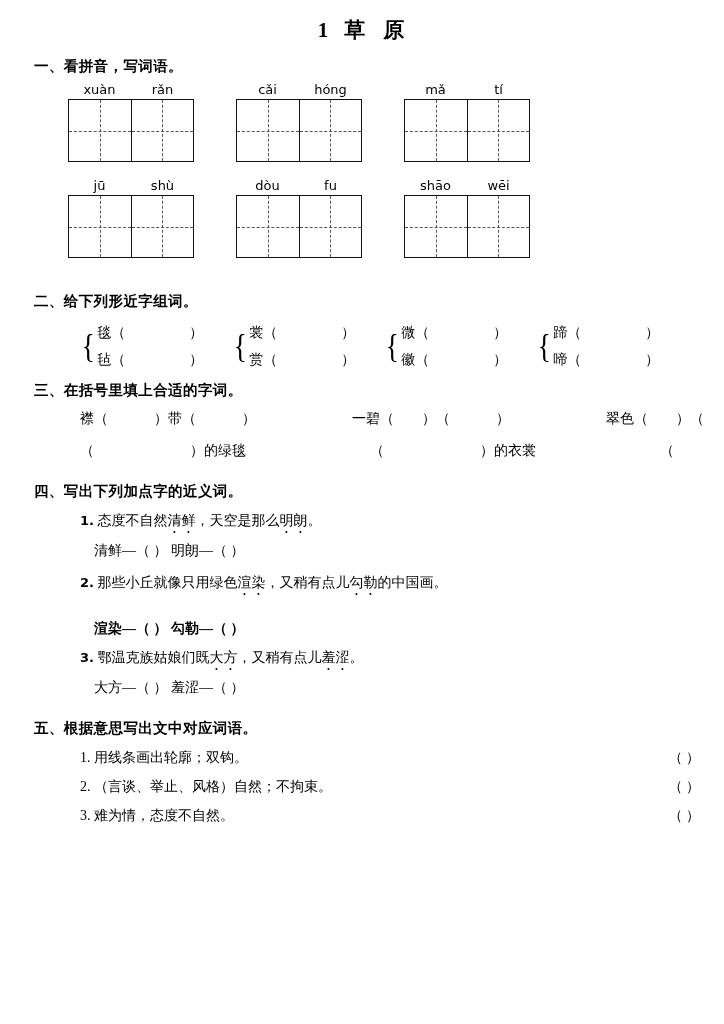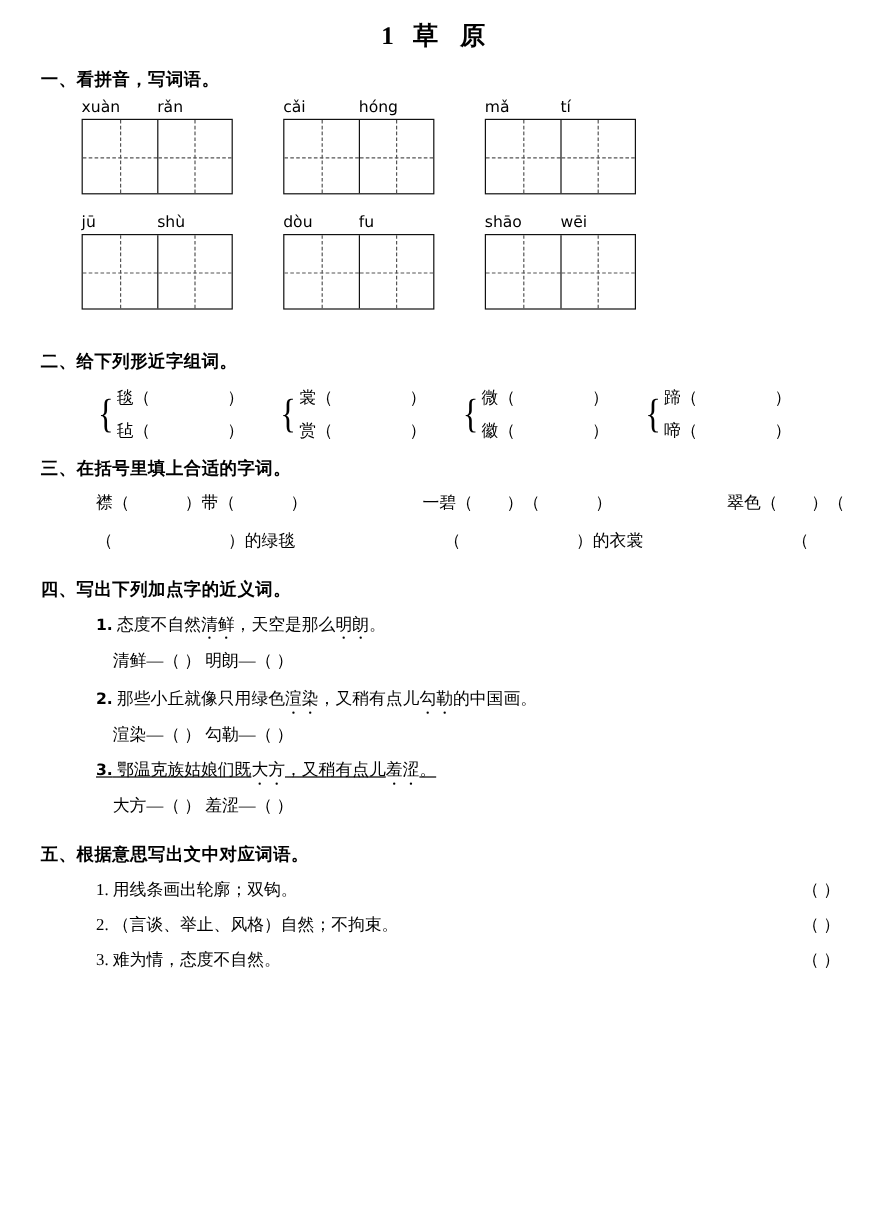--- a/index.html
+++ b/index.html
@@ -50,20 +50,21 @@
     margin-right: 42px;
   }
   .pinyin {
     display: flex;
     font-size: 13px;
     font-family: "DejaVu Sans", sans-serif;
     margin-bottom: 2px;
   }
   .pinyin span {
     width: 63px;
+    text-align: center;
   }
   .tian {
     width: 126px;
     height: 63px;
     border: 1.4px solid #111;
     box-sizing: border-box;
     display: flex;
     position: relative;
   }
   .tian .half {
@@ -300,23 +301,23 @@
   <div class="num-item">
     <span class="idx">1.</span>
     <span><span>态度不自然</span><span class="dot">清</span><span class="dot">鲜</span><span>，天空是那么</span><span class="dot">明</span><span class="dot">朗</span><span>。</span></span>
   </div>
   <div class="ans-line" style="margin-top:12px;">清鲜—（                ）        明朗—（                ）</div>
 
   <div class="num-item" style="margin-top:14px;">
     <span class="idx">2.</span>
     <span><span>那些小丘就像只用绿色</span><span class="dot">渲</span><span class="dot">染</span><span>，又稍有点儿</span><span class="dot">勾</span><span class="dot">勒</span><span>的中国画。</span></span>
   </div>
-  <div class="ans-line" style="margin-top:12px;">渲染—（                ）        勾勒—（                ）</div>
-
-  <div class="num-item" style="text-decoration:underline;">
+  <div class="ans-line" style="margin-top:28px;font-weight:bold;">渲染—（                ）        勾勒—（                ）</div>
+
+  <div class="num-item" style="">
     <span class="idx">3.</span>
     <span><span>鄂温克族姑娘们既</span><span class="dot">大</span><span class="dot">方</span><span>，又稍有点儿</span><span class="dot">羞</span><span class="dot">涩</span><span>。</span></span>
   </div>
   <div class="ans-line" style="margin-top:12px;">大方—（                ）        羞涩—（                ）</div>
 
   <div class="section-head" style="margin-top:22px;">五、根据意思写出文中对应词语。</div>
 
   <div class="row-with-right">
     <span class="idx">1.</span>
     <span>用线条画出轮廓；双钩。</span>

